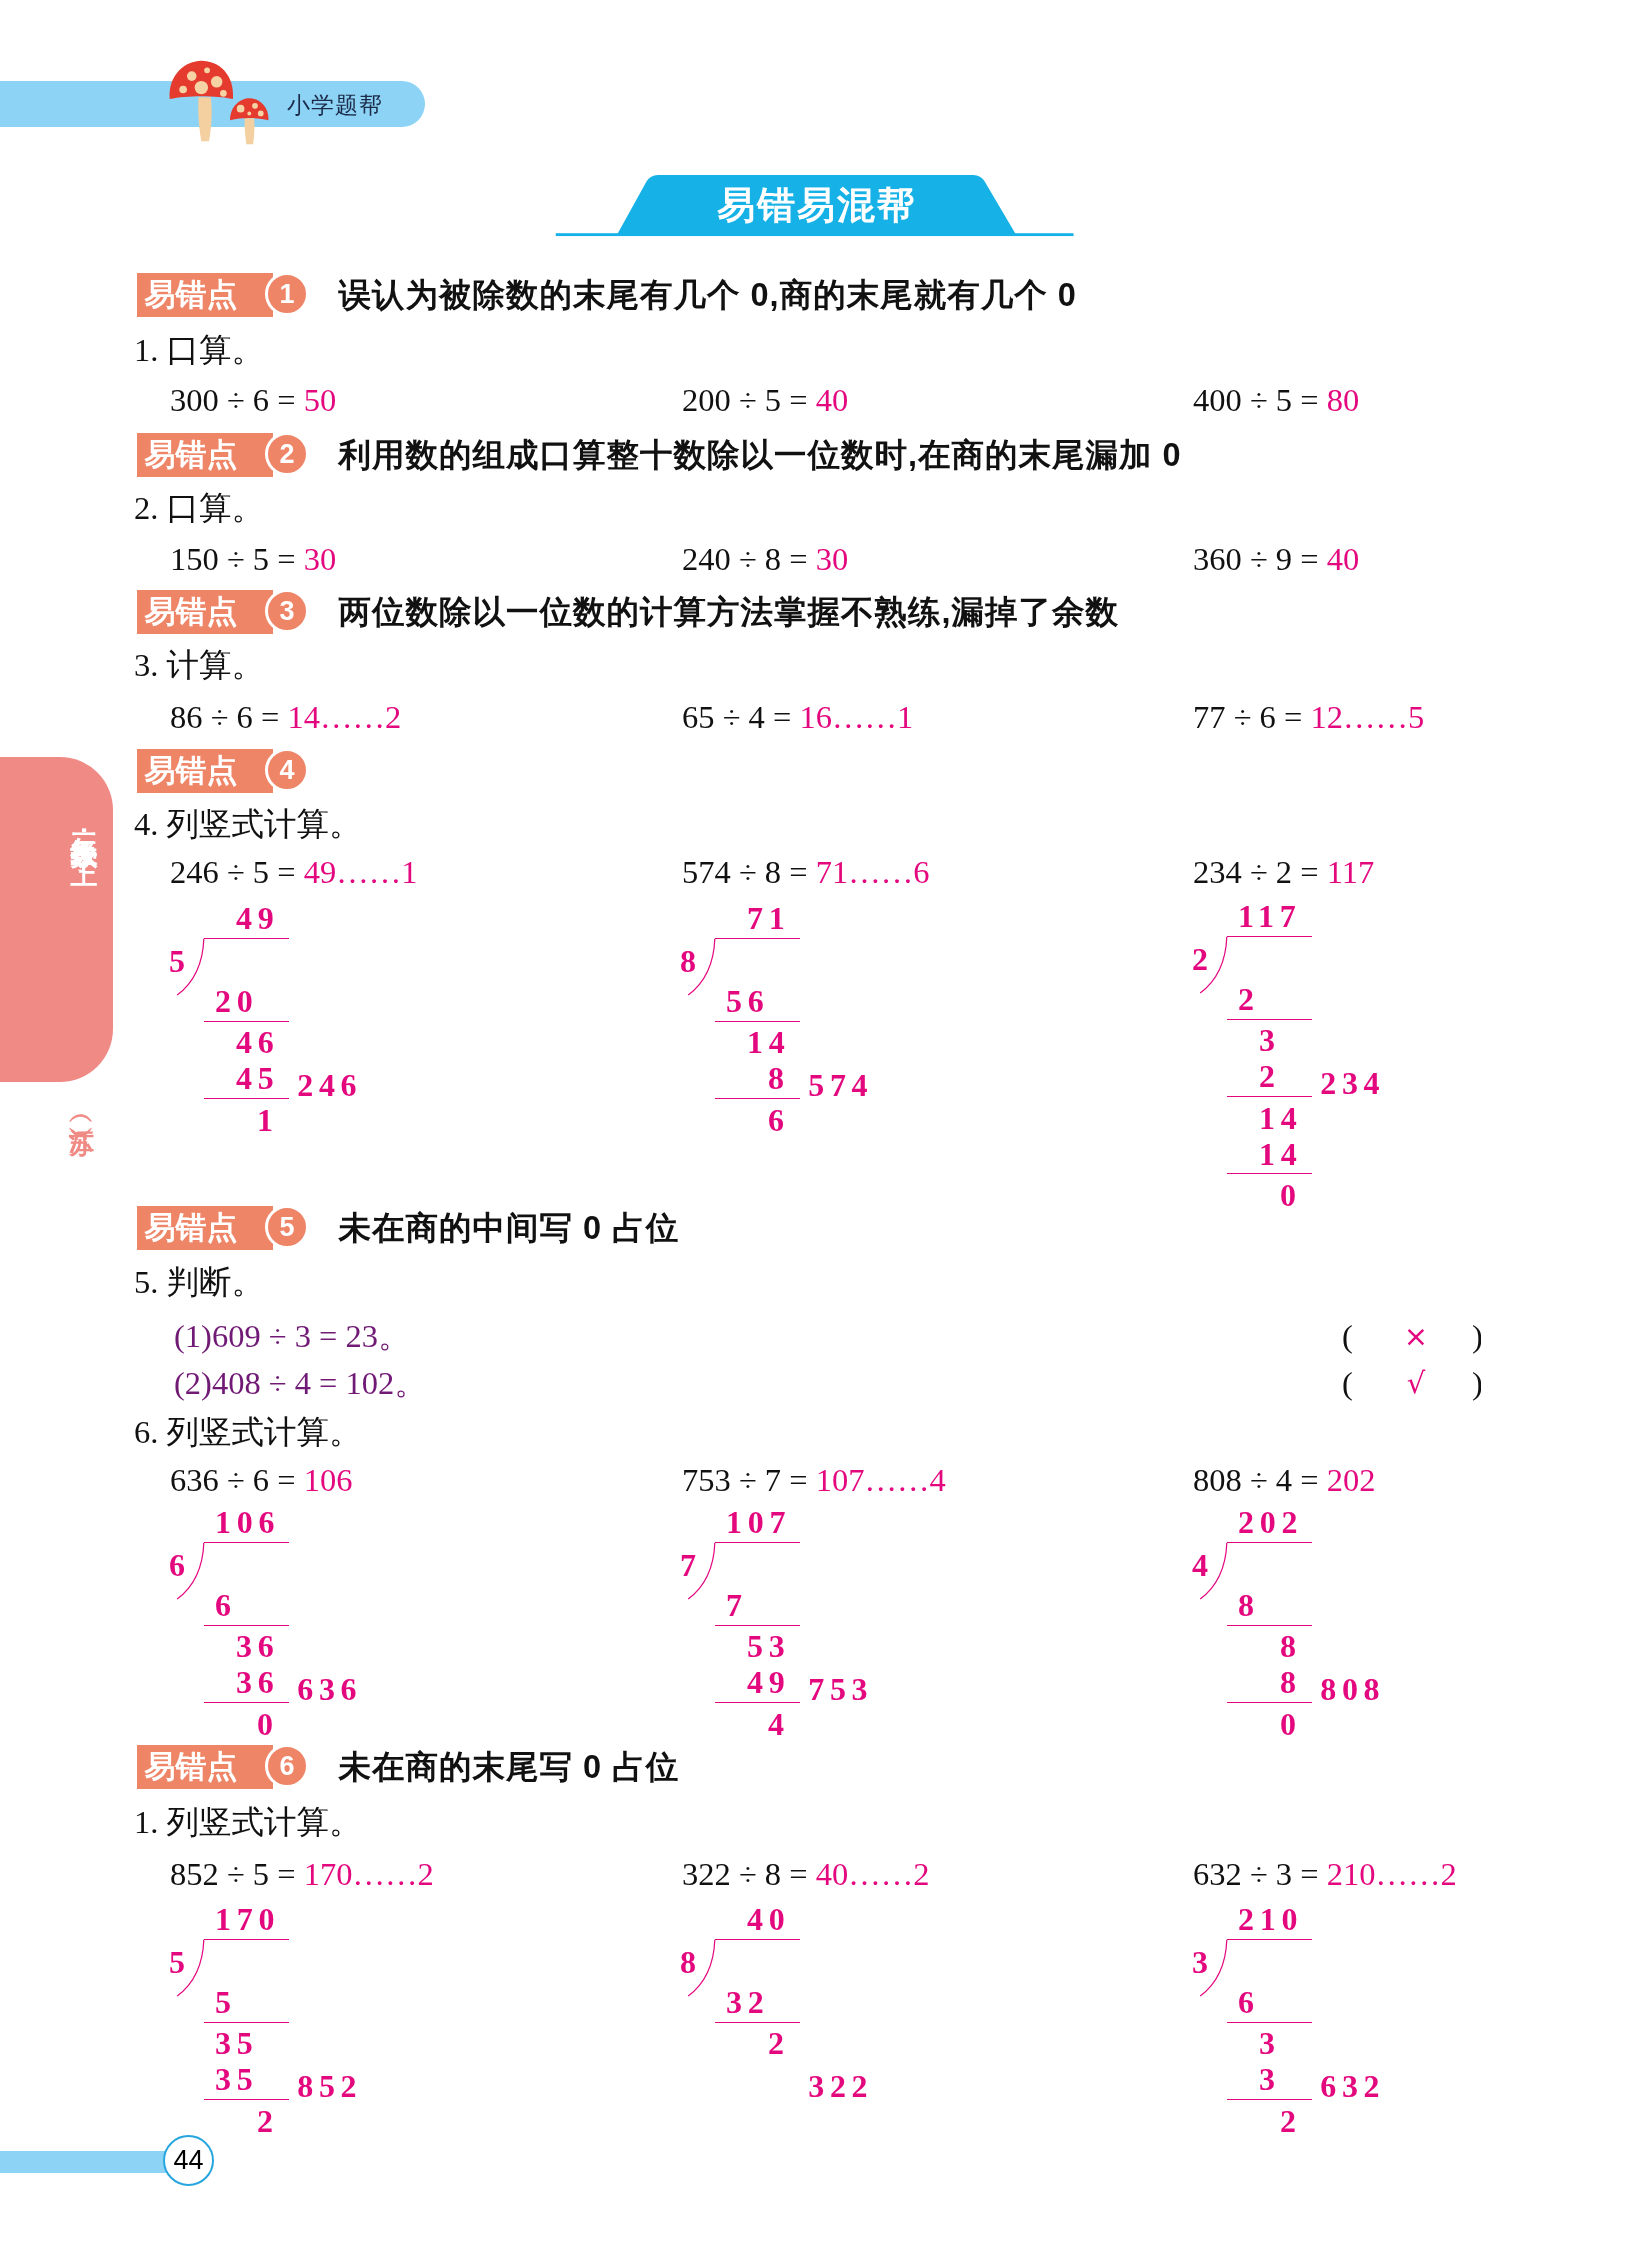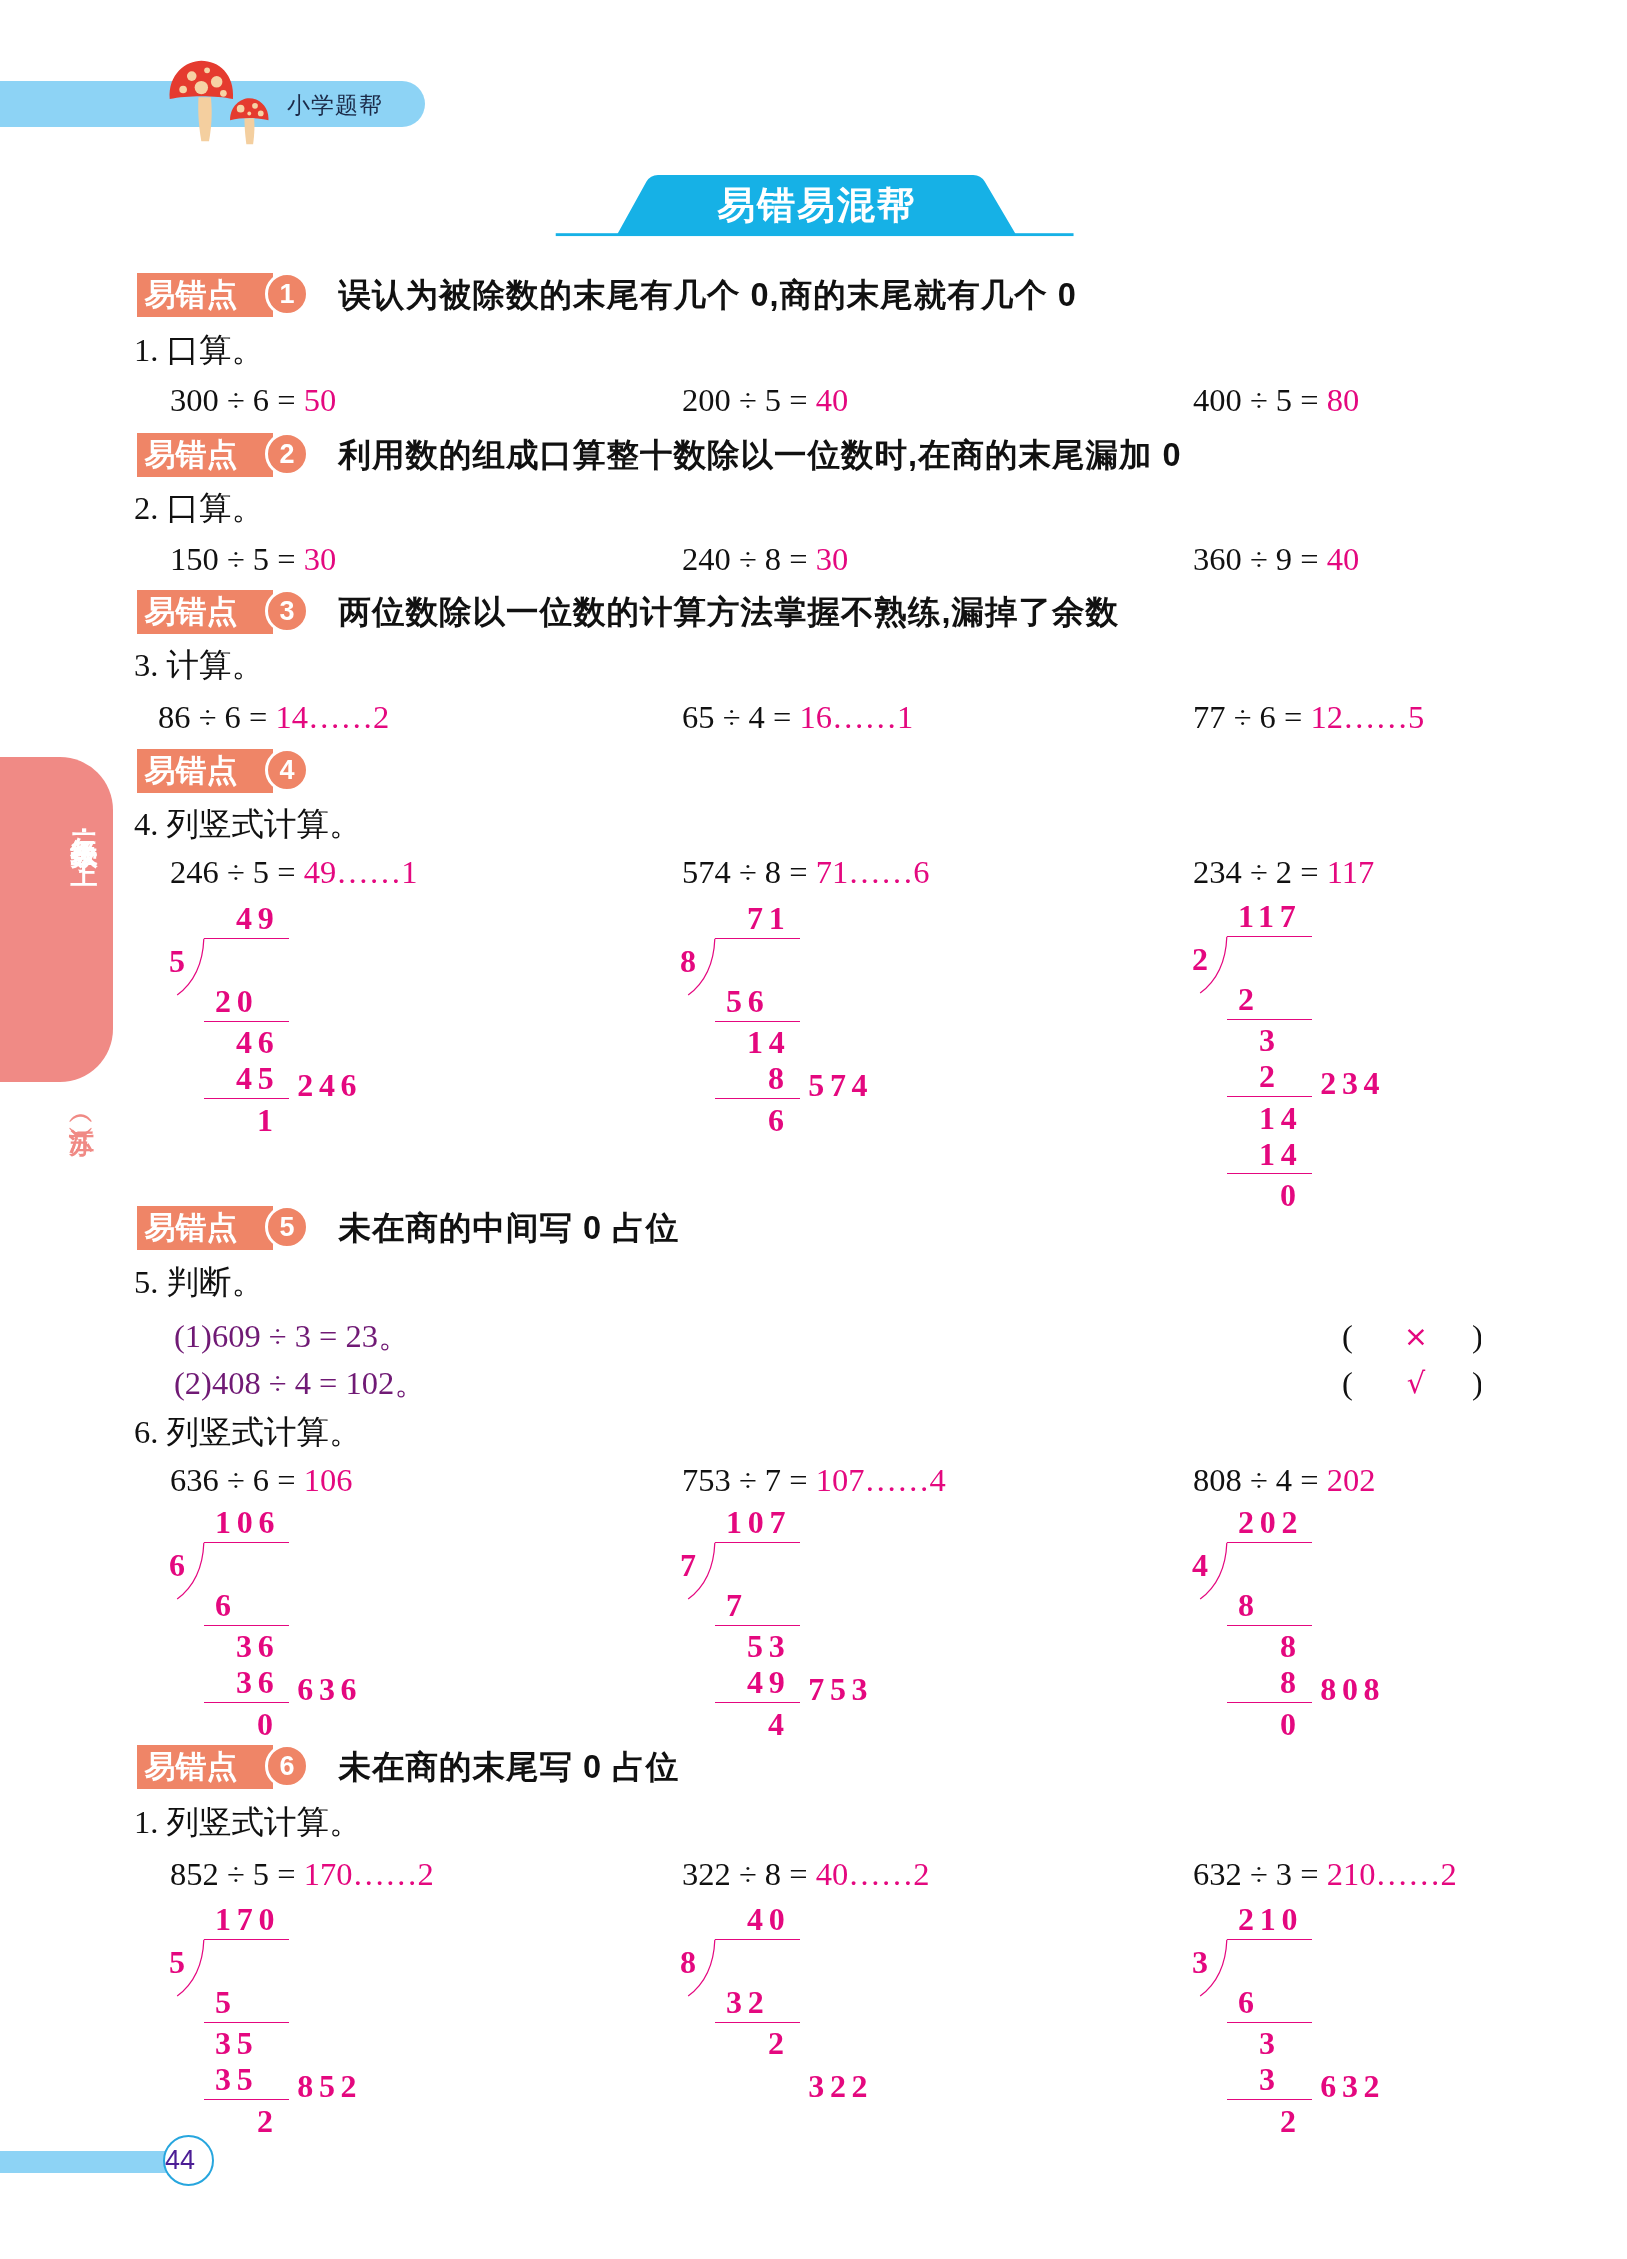--- a/index.html
+++ b/index.html
@@ -37,21 +37,21 @@
   .ld-row.first{margin-top:8.6px;}
   .ld-line{height:0;border-top:1.4px solid #e4087f;width:85px;margin-left:-11.5px;margin-top:3.8px;}
   .ld-line + .ld-row{margin-top:5.7px;}
   .c1{padding-left:21px;}
   .c2{padding-left:42px;}
   .ld-divisor{position:absolute;left:-46px;top:0;}
   .ld-bar{position:absolute;left:-11.5px;top:-8.6px;width:85px;height:0;border-top:1.4px solid #e4087f;}
   .ld-bracket{position:absolute;left:-40px;top:-8.6px;width:31px;height:59px;overflow:visible;}
   
   .pbar{position:absolute;left:0;top:2151px;width:167px;height:22px;background:#8dd3f5;}
-  .pnum{position:absolute;left:163px;top:2135px;width:47px;height:47px;border:2.4px solid #27a6de;border-radius:50%;background:#fff;text-align:left;line-height:47px;font-family:"Liberation Sans","DejaVu Sans",sans-serif;font-size:27px;color:#4c1d95;}
+  .pnum{position:absolute;left:163px;top:2135px;width:47px;height:47px;border:2.4px solid #27a6de;border-radius:50%;background:#fff;text-align:center;line-height:47px;font-family:"Liberation Sans","DejaVu Sans",sans-serif;font-size:27px;color:#000000;}
 </style>
 </head>
 <body>
 
 <div id="page">
 
   <div class="hbar"></div>
   <svg class="mush" viewBox="0 0 120 100">
     <path d="M37,46 L50,46 C52,65 50,80 48,92 L40,92 C38,80 36,65 37,46 Z" fill="#f4cf9f"></path>
     <path d="M7,48 C5,22 24,8 40,8 C58,8 75,22 73,48 C55,44 25,44 7,48 Z" fill="#e53b2f"></path>
@@ -106,21 +106,21 @@
   <div class="eq" style="left:1193px;top:540px"><span>360 ÷ 9 = </span><span class="ans">40</span></div>
 
   <div class="sec" style="top:589px">
     <div class="badge">
       <span class="badge-box">易错点</span>
       <span class="badge-num">3</span>
     </div>
     <span class="sec-title">两位数除以一位数的计算方法掌握不熟练,漏掉了余数</span>
   </div>
   <div class="lbl" style="top:646px">3. 计算。</div>
-  <div class="eq" style="left:158px;top:698px"><span>86 ÷ 6 = </span><span class="ans">14……2</span></div>
+  <div class="eq" style="left:170px;top:698px"><span>86 ÷ 6 = </span><span class="ans">14……2</span></div>
   <div class="eq" style="left:682px;top:698px"><span>65 ÷ 4 = </span><span class="ans">16……1</span></div>
   <div class="eq" style="left:1193px;top:698px"><span>77 ÷ 6 = </span><span class="ans">12……5</span></div>
 
   <div class="sec" style="top:748px">
     <div class="badge">
       <span class="badge-box">易错点</span>
       <span class="badge-num">4</span>
     </div>
   </div>
   <div class="lbl" style="top:805px">4. 列竖式计算。</div>

